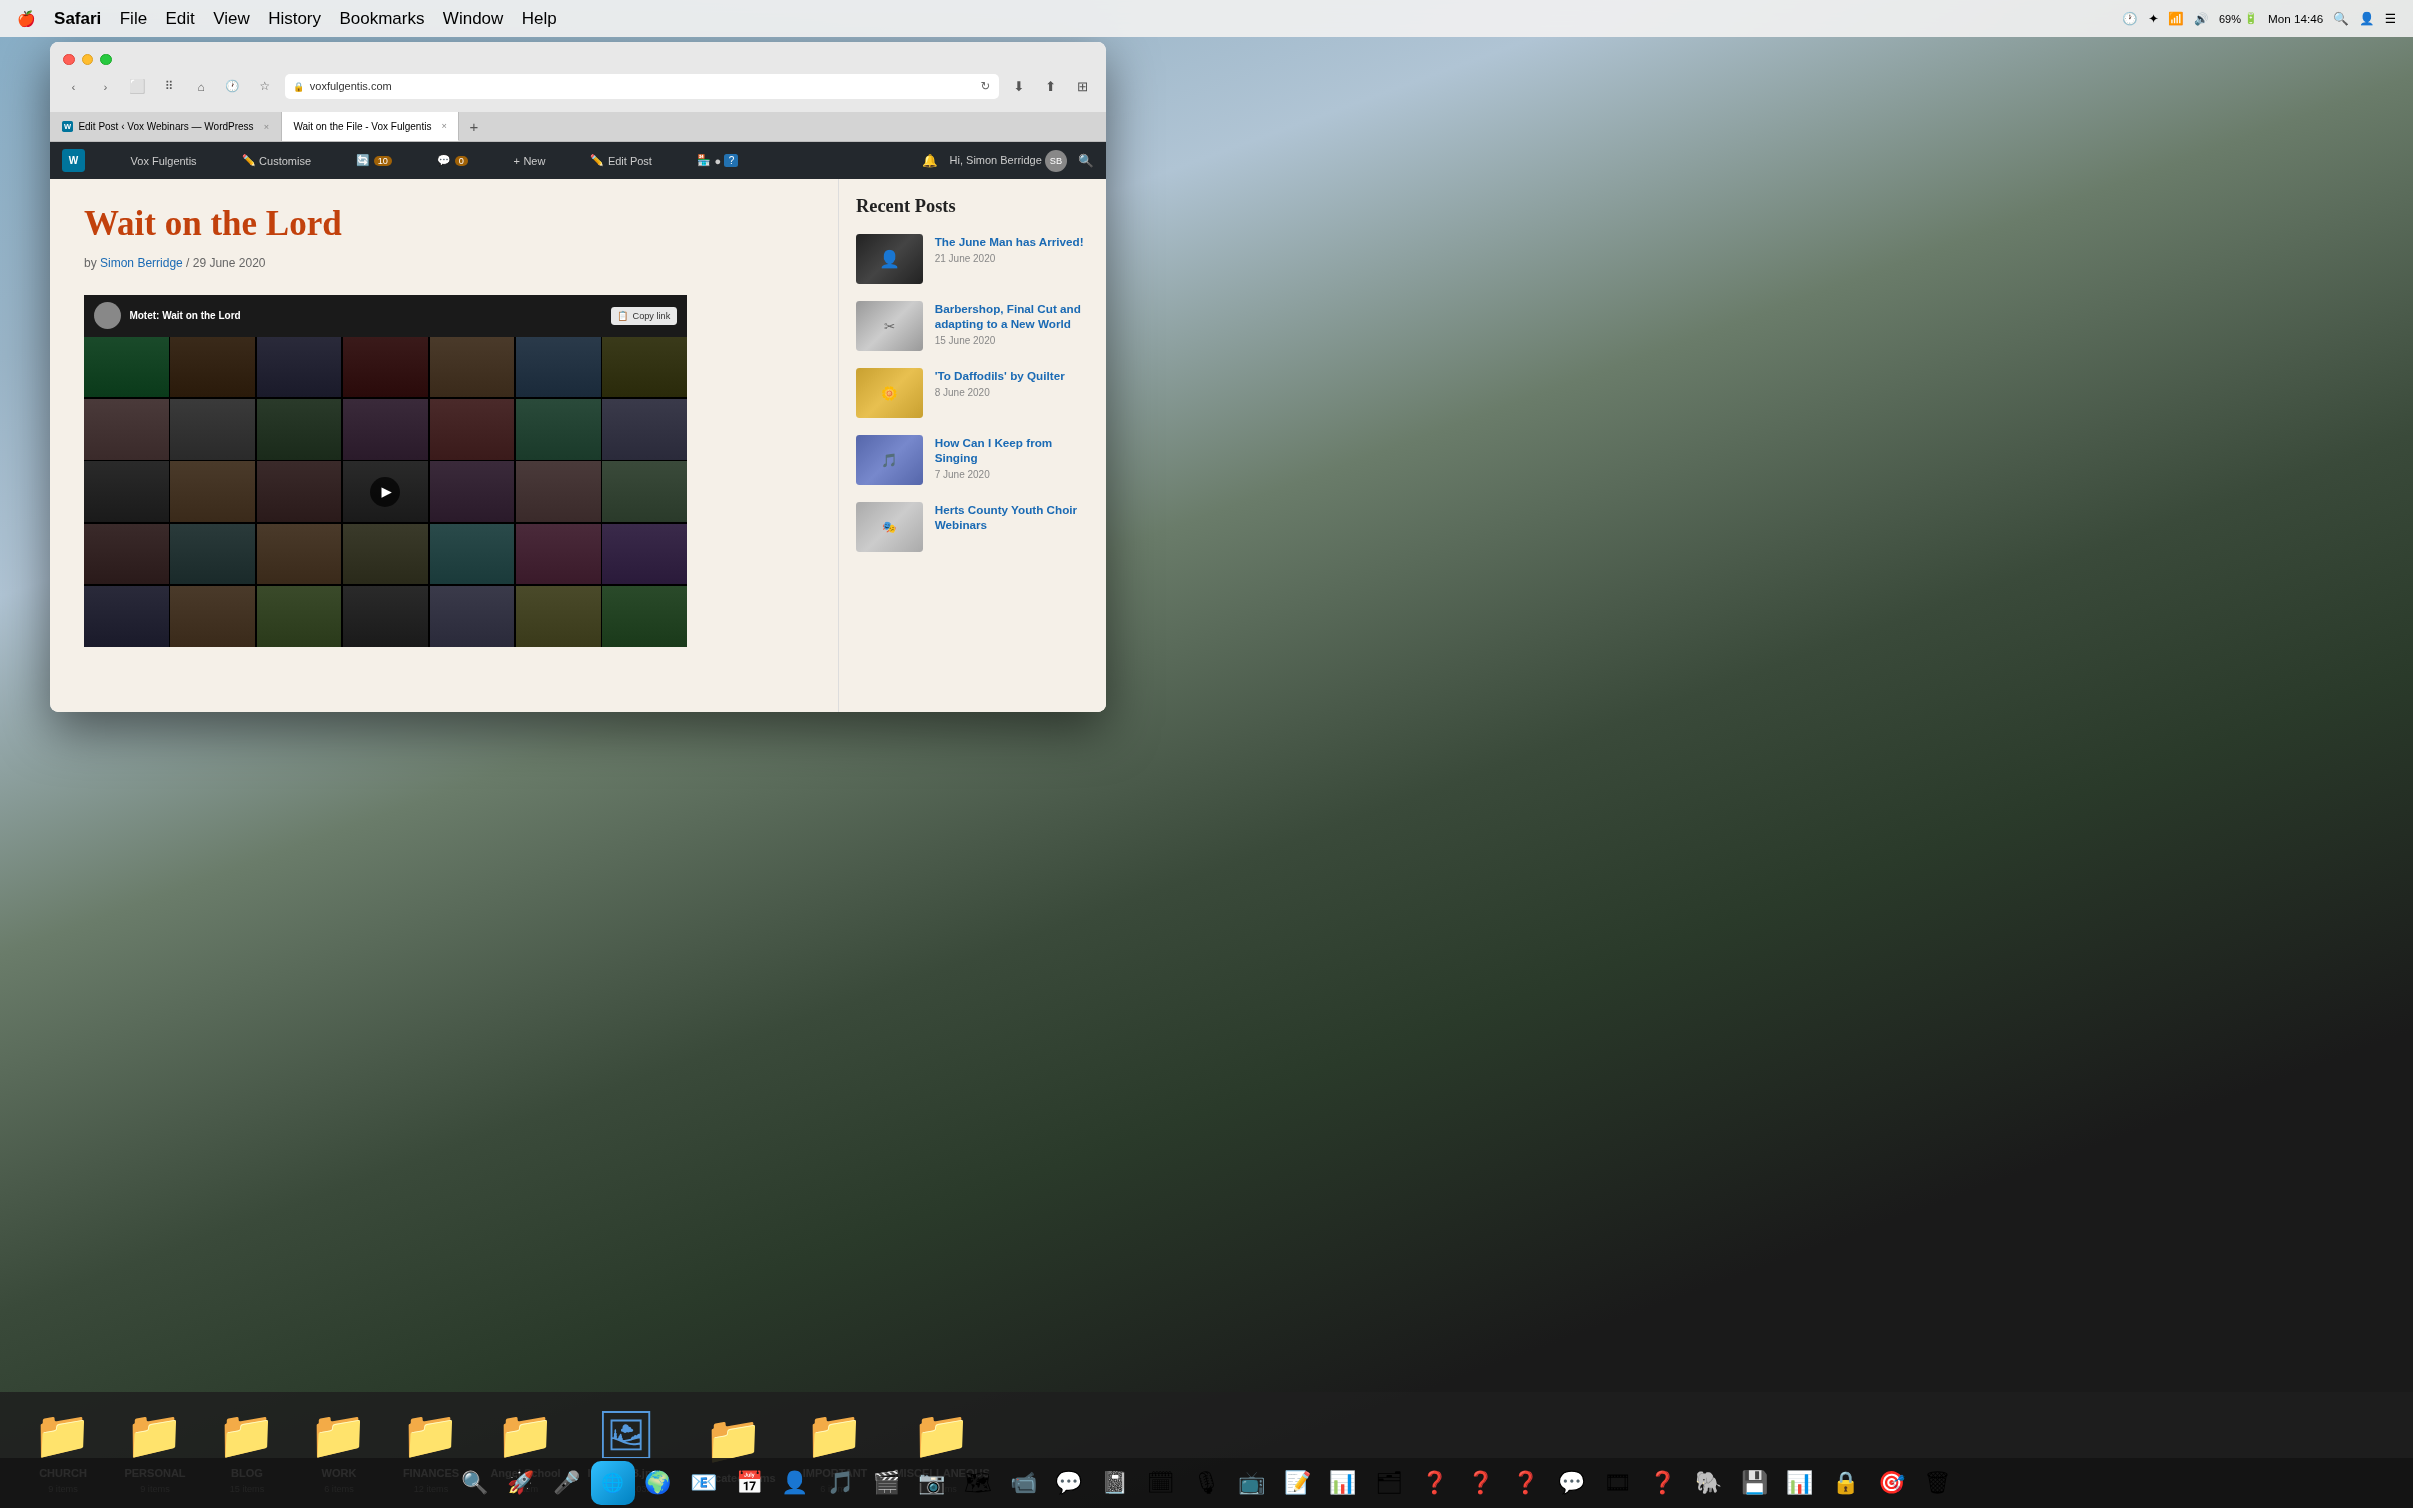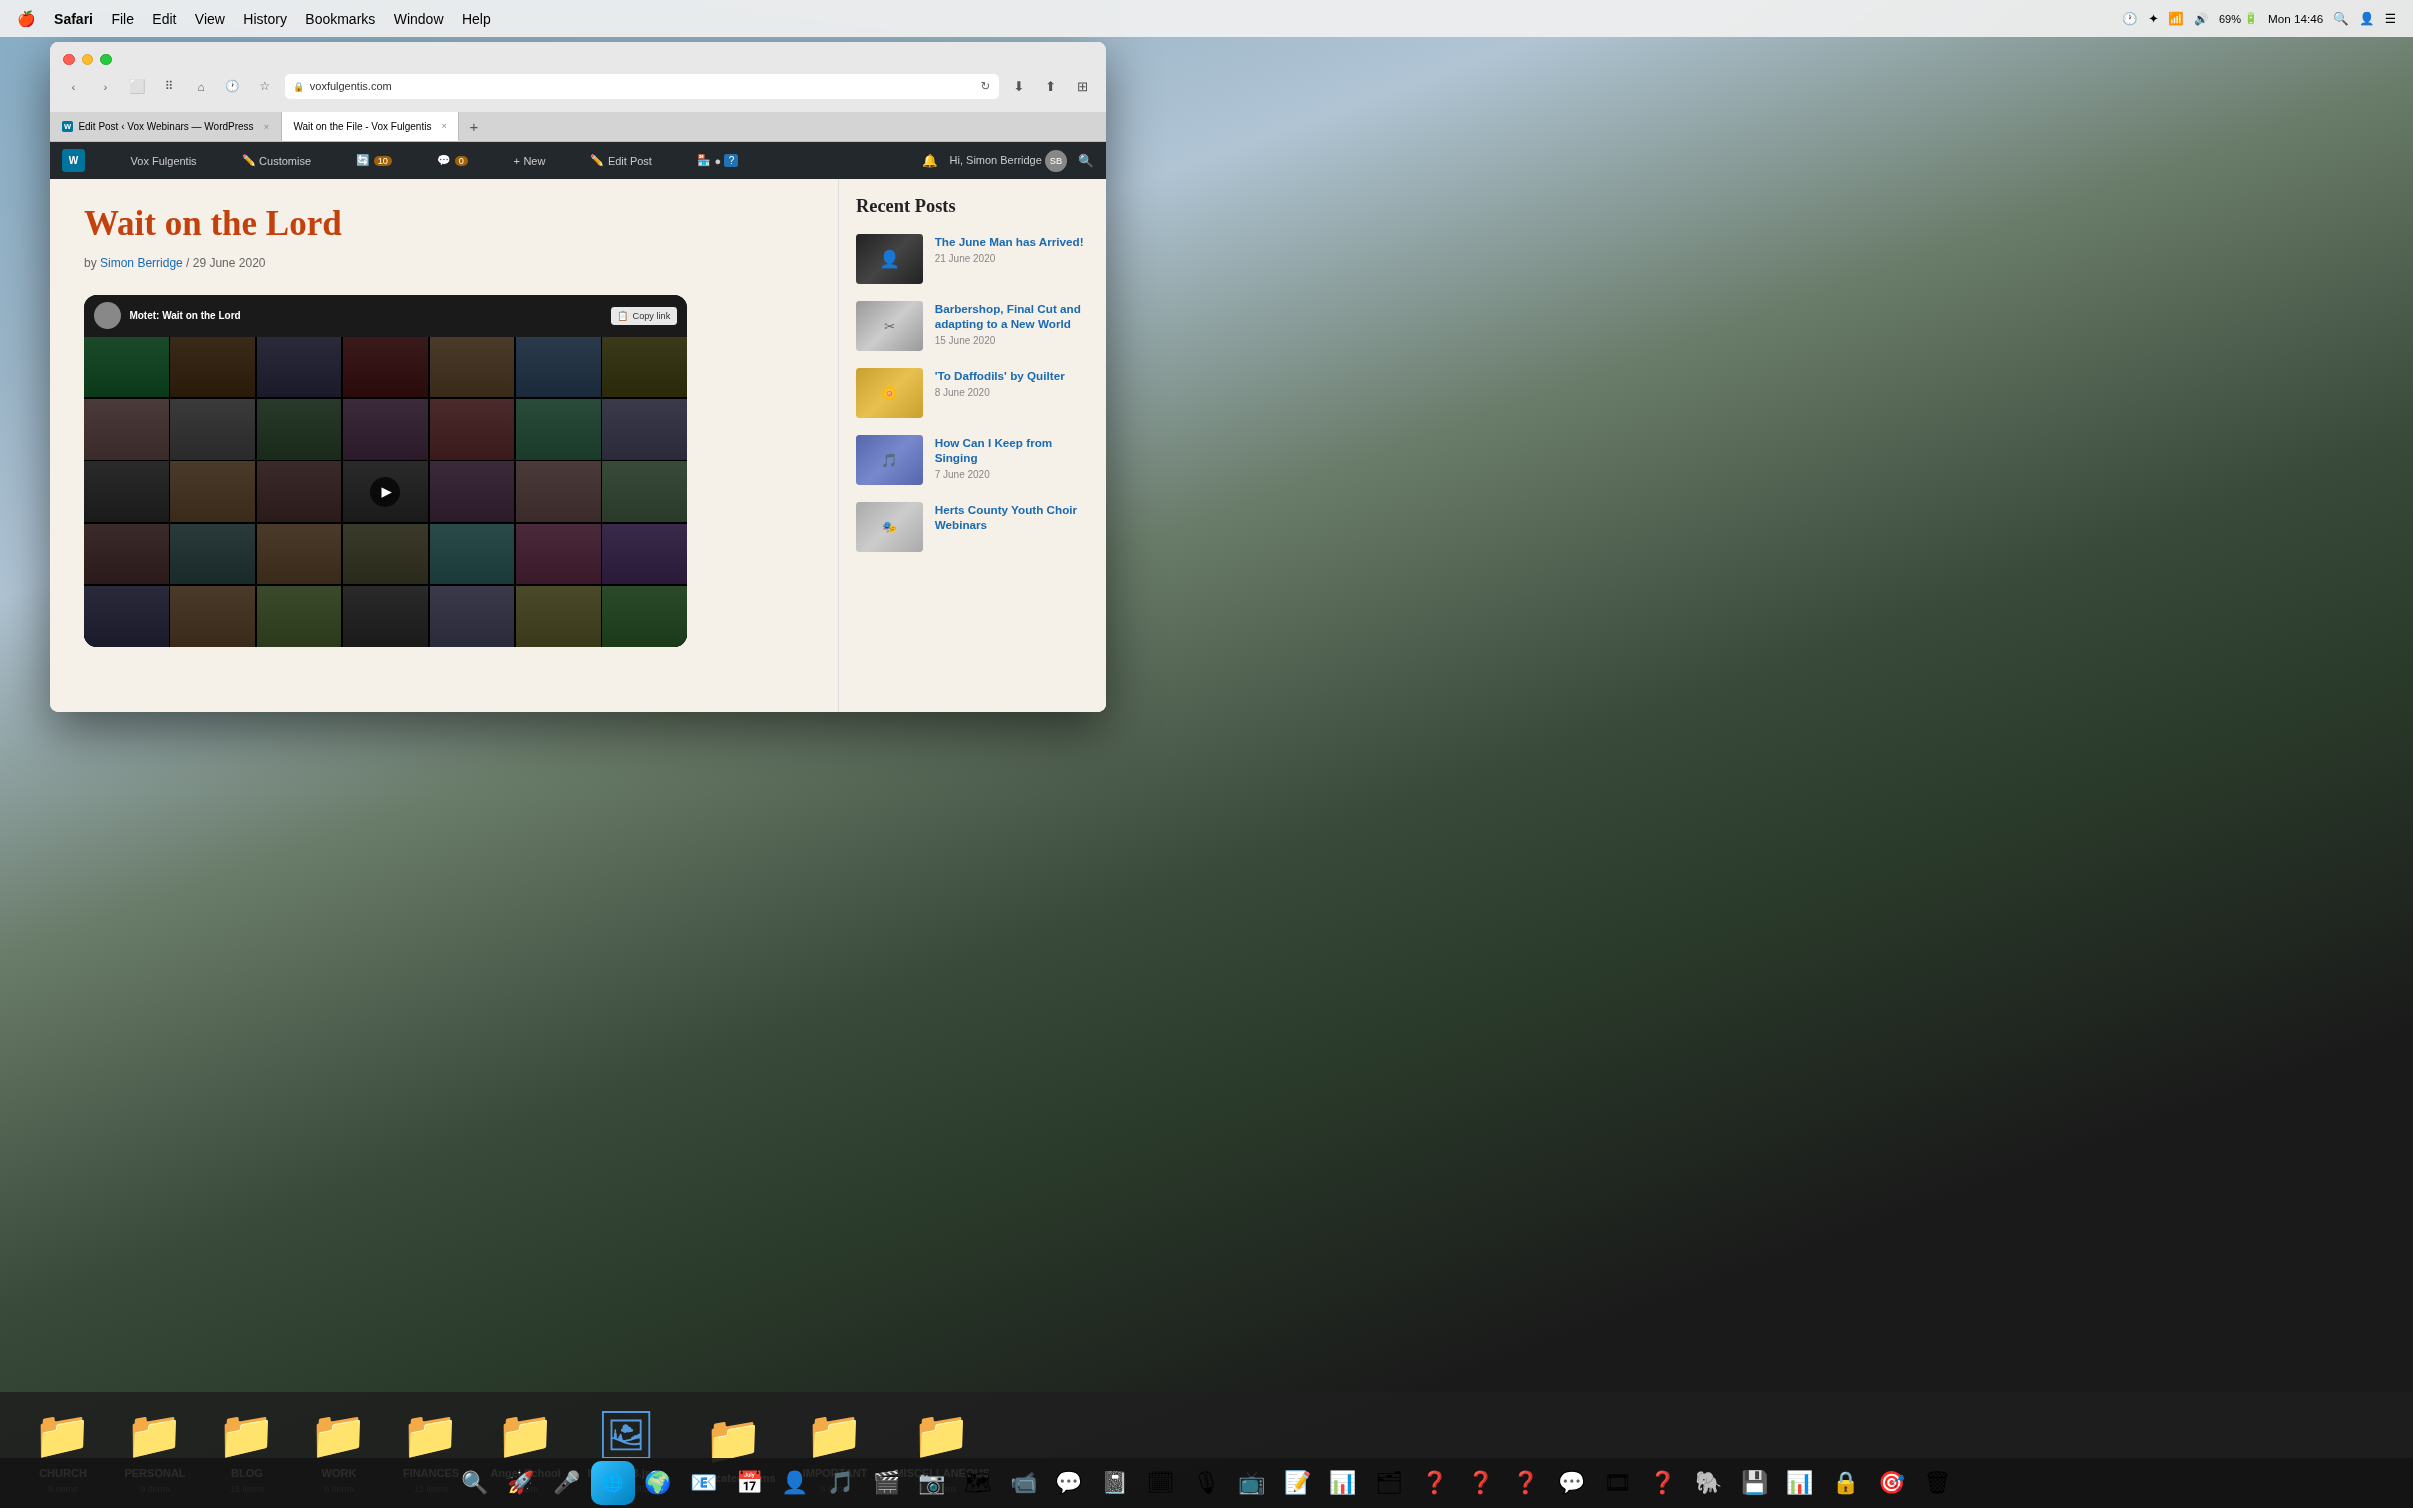--- a/index.html
+++ b/index.html
@@ -41,21 +41,21 @@
       align-items: center;
       gap: 18.4px;
     }
     .menubar-right {
       display: flex;
       align-items: center;
       gap: 13.4px;
       font-size: 11.7px;
     }
     .menu-item {
-      font-size: 14px;
+      font-size: 17px;
       font-weight: 400;
       cursor: pointer;
     }
     .menu-item.bold {
       font-weight: 600;
     }
 
     
     .browser-window {
       position: absolute;
@@ -271,21 +271,21 @@
       font-size: 12px;
       color: #666;
       margin-bottom: 20px;
     }
 
     
     .video-container {
       width: 603px;
       height: 352px;
       background: #000;
-      border-radius: 13px;
+      border-radius: 0;
       overflow: hidden;
       position: relative;
       margin-top: 25px;
     }
 
     .copy-link-btn {
       position: absolute;
       top: 6.7px;
       right: 6.7px;
       background: rgba(255,255,255,0.9);

